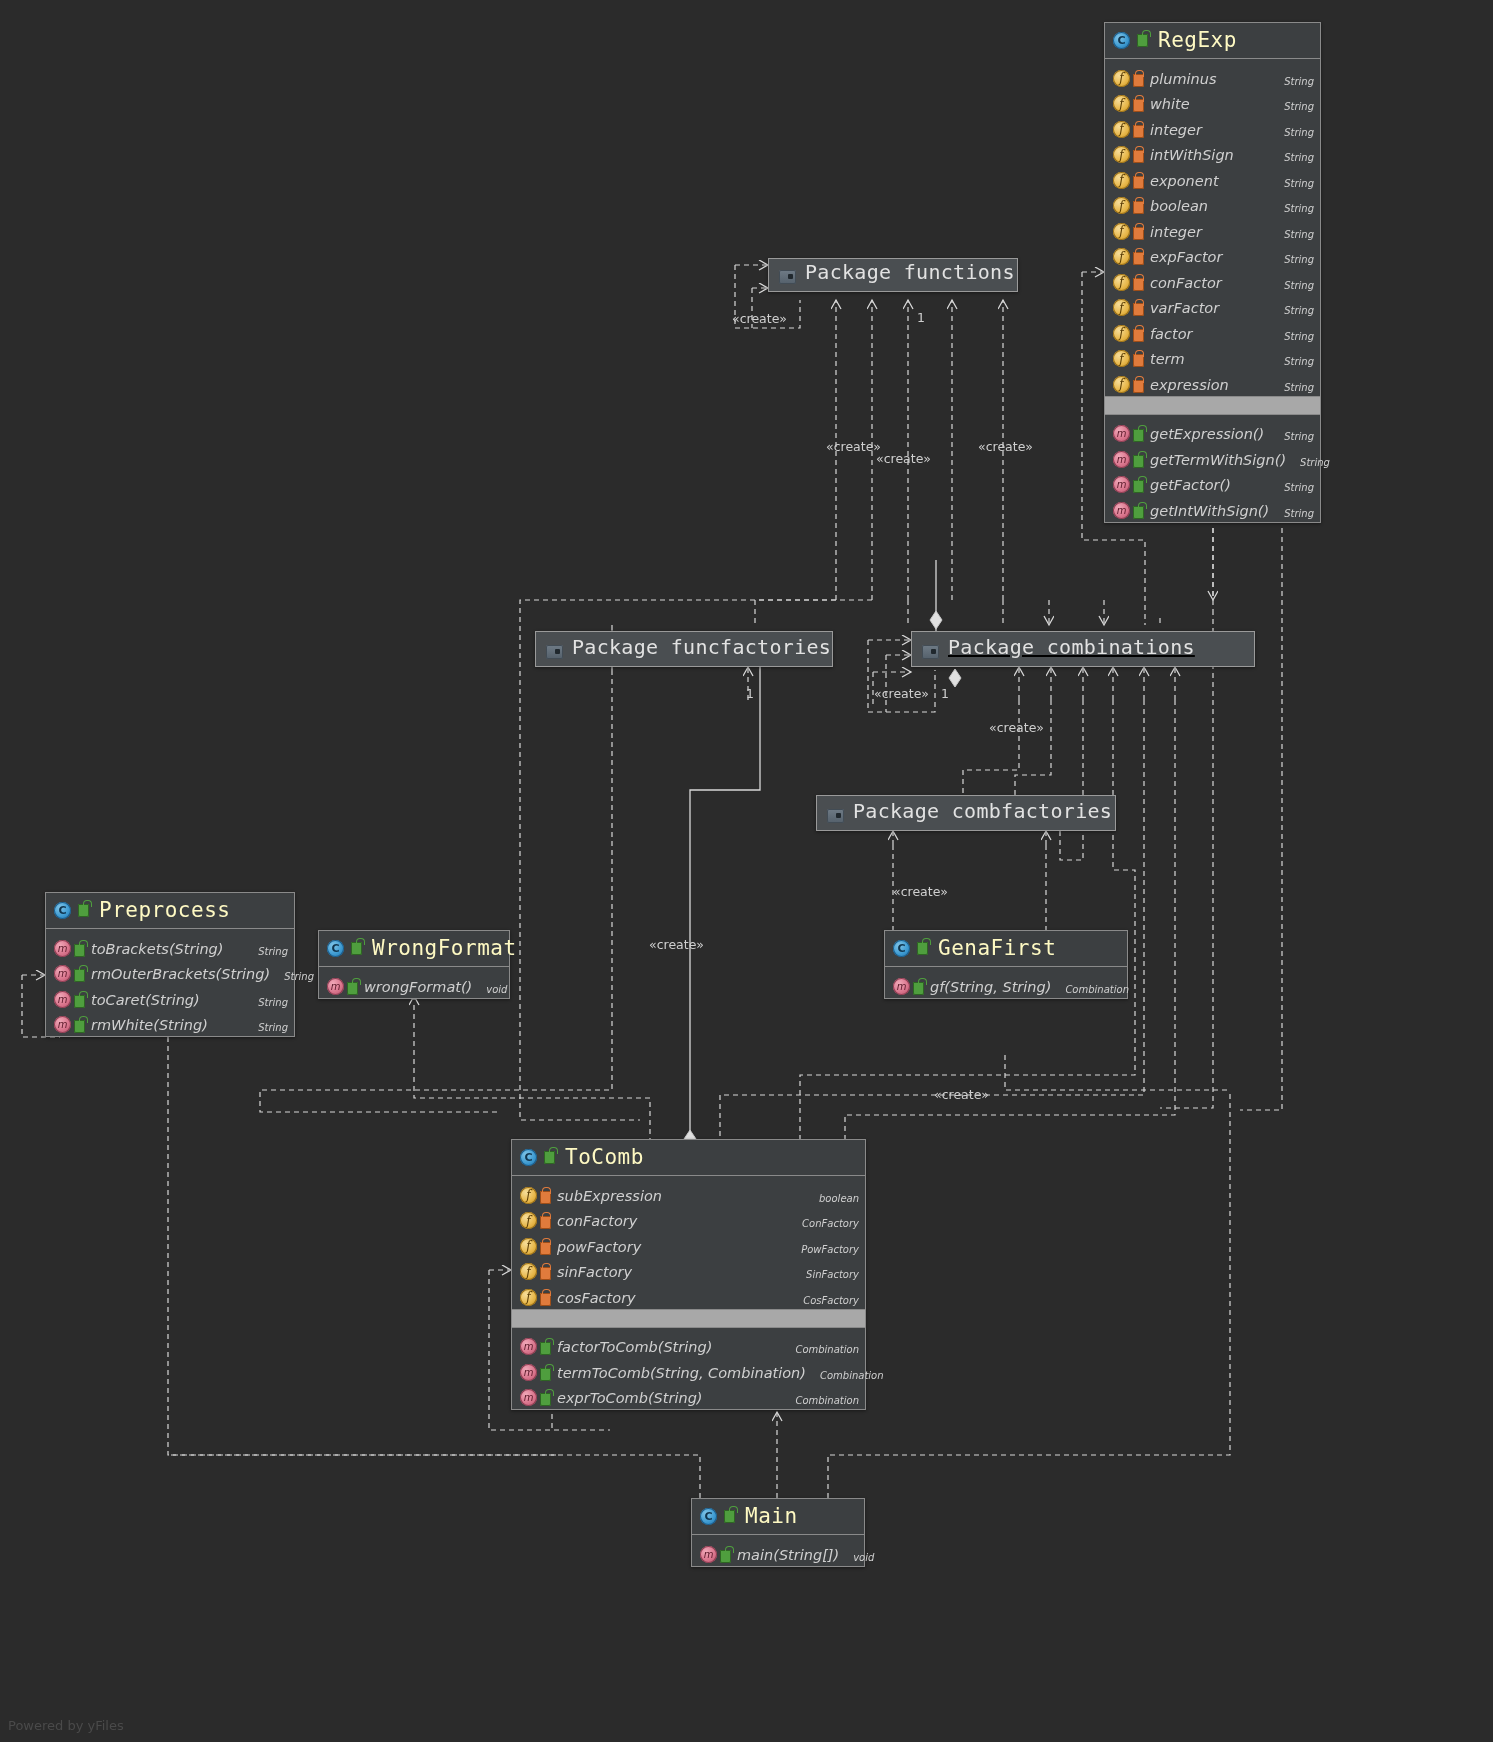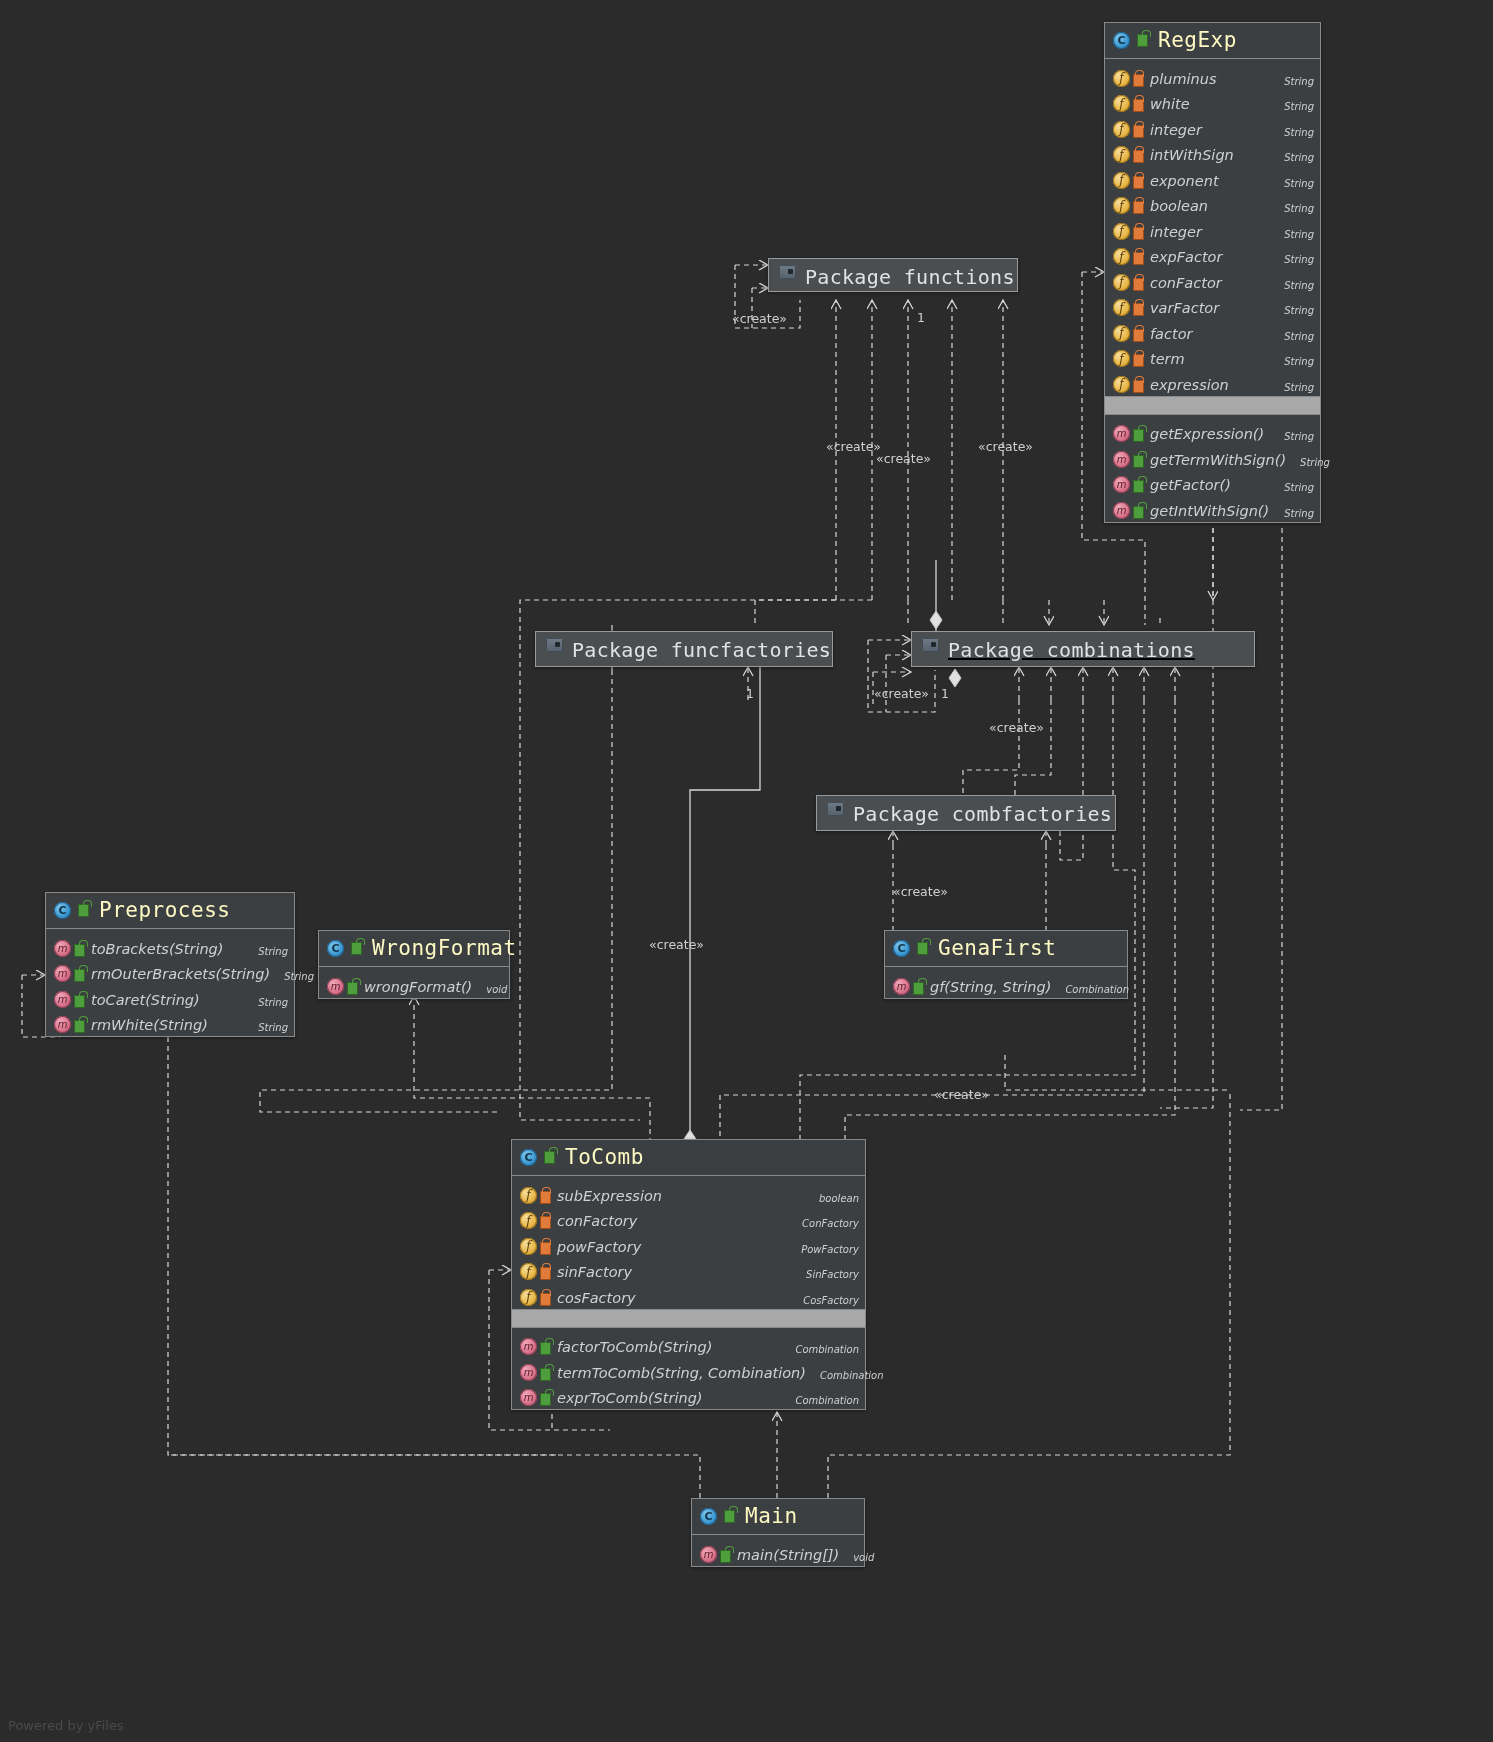--- a/index.html
+++ b/index.html
@@ -159,21 +159,21 @@
     border-radius: 4px 4px 0 0;
   }
 
   
   .pkg-node {
     position: absolute;
     border: 1px solid #9a9a9a;
     background: #4a4e51;
     box-sizing: border-box;
     display: flex;
-    align-items: flex-start;
+    align-items: flex-end;
     padding: 6px 12px 7px 10px;
     box-shadow: 0 1px 3px rgba(0,0,0,0.45);
   }
   .pkg-title {
     font-family: "DejaVu Sans Mono", monospace;
     font-size: 20px;
     color: #e2e2e2;
     padding-left: 9px;
     white-space: nowrap;
     letter-spacing: 0.3px;

